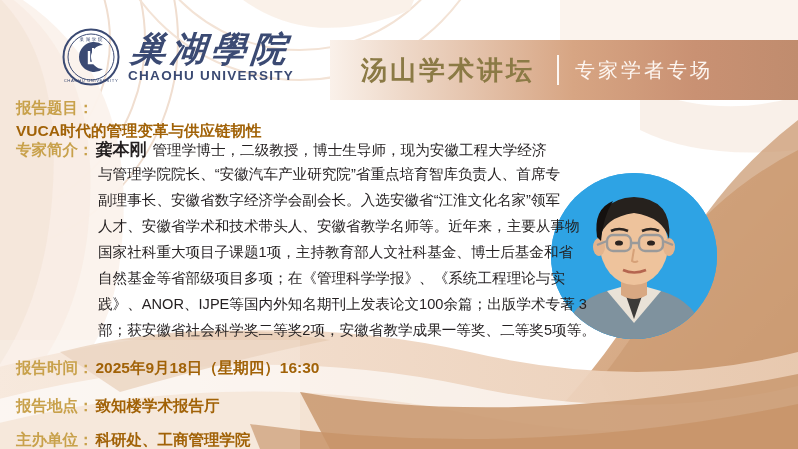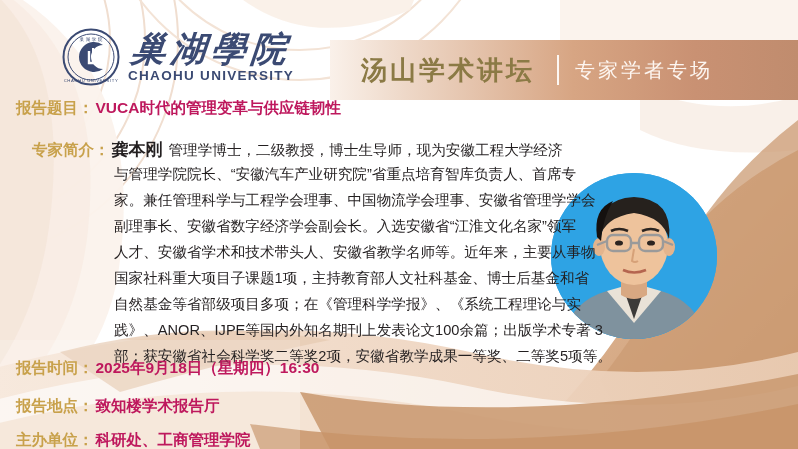--- a/index.html
+++ b/index.html
@@ -108,38 +108,39 @@
   #portrait svg { display: block; }
 
   
   .label {
     color: #c8a14b;
     font-size: 15.5px;
     font-weight: 700;
     white-space: nowrap;
   }
   .value-strong {
-    color: #be185d;
+    color: #a16207;
     font-size: 15.5px;
     font-weight: 700;
     white-space: nowrap;
   }
 
   #row-title {
     position: absolute;
     left: 16px;
     top: 98px;
     display: flex;
     align-items: baseline;
     gap: 2px;
+    flex-direction: column;
   }
 
   #bio-block {
     position: absolute;
-    left: 32px;
+    left: 16px;
     top: 138px;
     width: 700px;
   }
   #bio-first-line {
     display: flex;
     align-items: baseline;
     gap: 2px;
   }
   #bio-name {
     color: #231f20;
@@ -308,21 +309,20 @@
   </div>
 
   <div id="bio-block">
     <div id="bio-first-line">
       <span class="label">专家简介：</span>
       <span id="bio-name">龚本刚</span>
       <span class="bio-line">管理学博士，二级教授，博士生导师，现为安徽工程大学经济</span>
     </div>
     <div id="bio-rest">
       <div class="bio-line">与管理学院院长、“安徽汽车产业研究院”省重点培育智库负责人、首席专</div>
-      <div class="bio-line">家。兼任管理科学与工程学会理事、中国物流学会理事、安徽省管理学学会</div>
       <div class="bio-line">副理事长、安徽省数字经济学会副会长。入选安徽省“江淮文化名家”领军</div>
       <div class="bio-line">人才、安徽省学术和技术带头人、安徽省教学名师等。近年来，主要从事物</div>
       <div class="bio-line">国家社科重大项目子课题1项，主持教育部人文社科基金、博士后基金和省</div>
       <div class="bio-line">自然基金等省部级项目多项；在《管理科学学报》、《系统工程理论与实</div>
       <div class="bio-line">践》、ANOR、IJPE等国内外知名期刊上发表论文100余篇；出版学术专著 3</div>
       <div class="bio-line">部；获安徽省社会科学奖二等奖2项，安徽省教学成果一等奖、二等奖5项等。</div>
     </div>
   </div>
 
   <div id="row-time">

